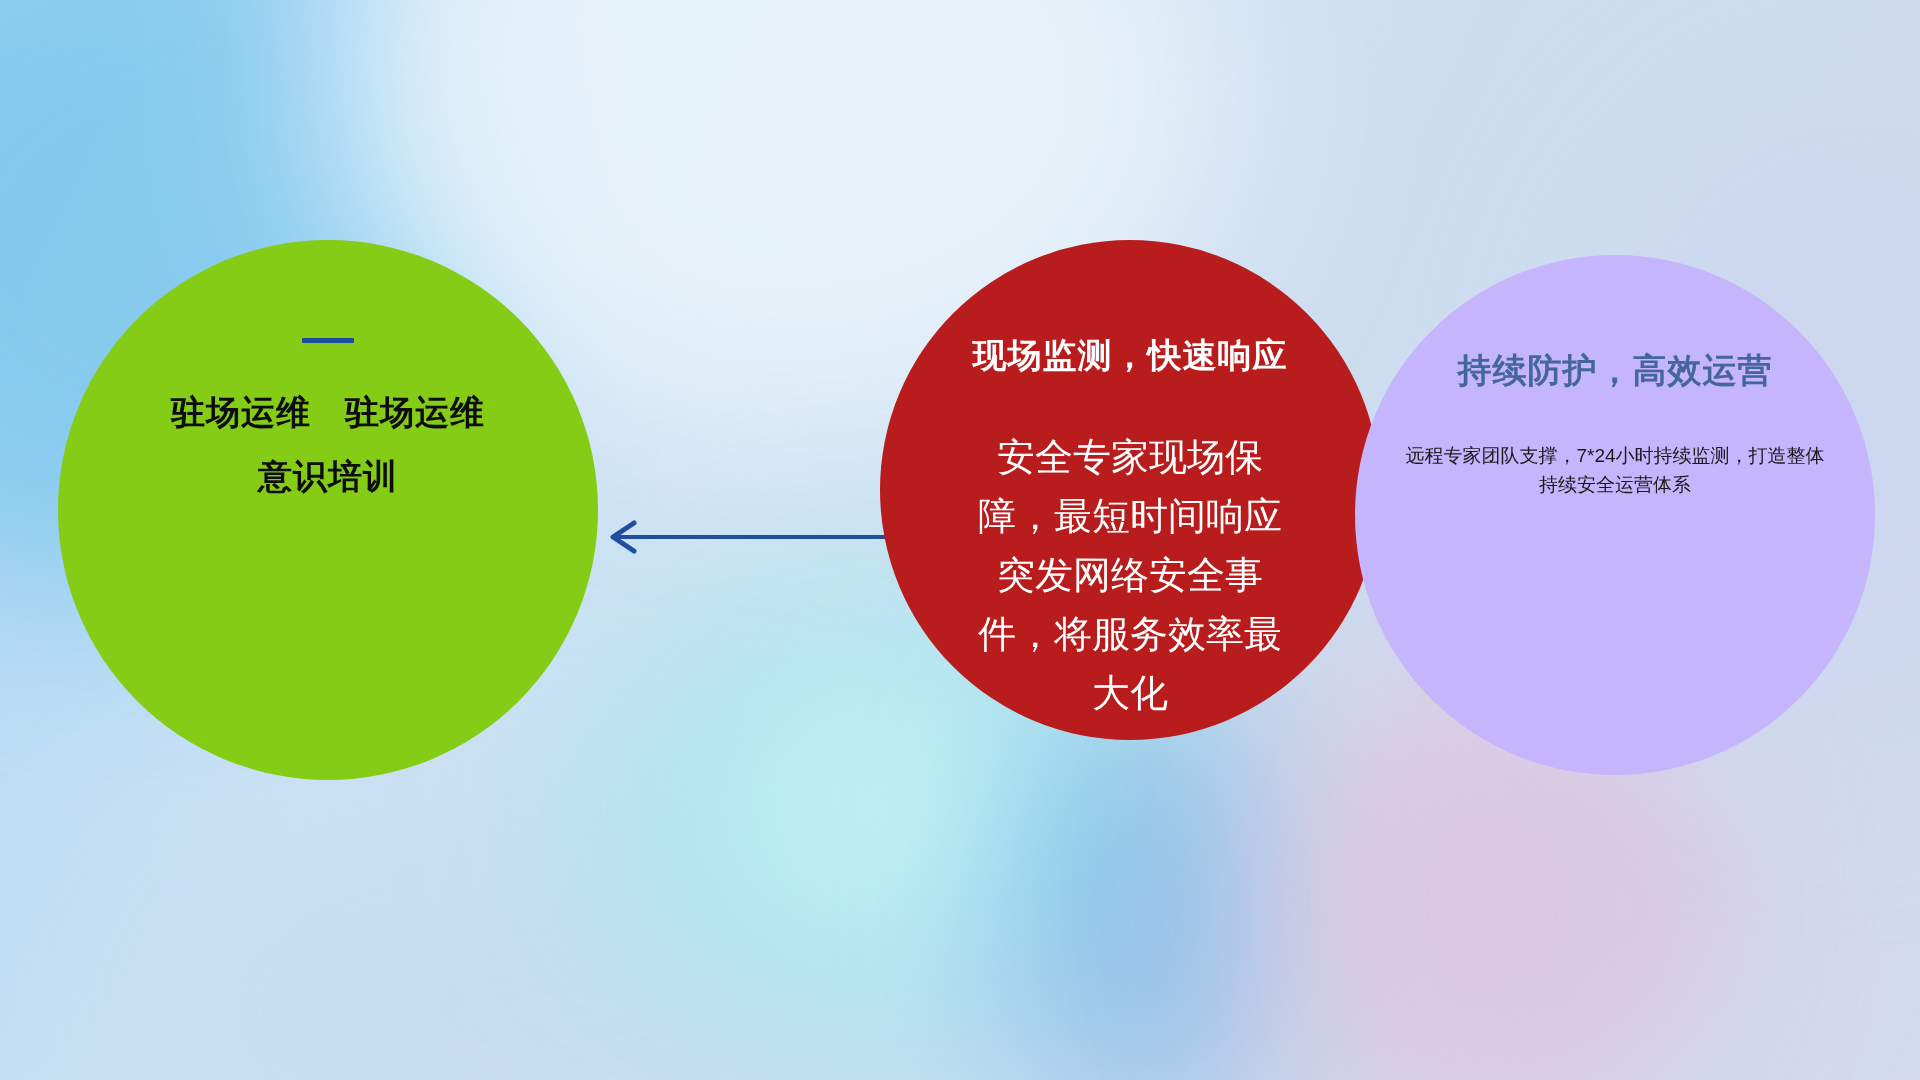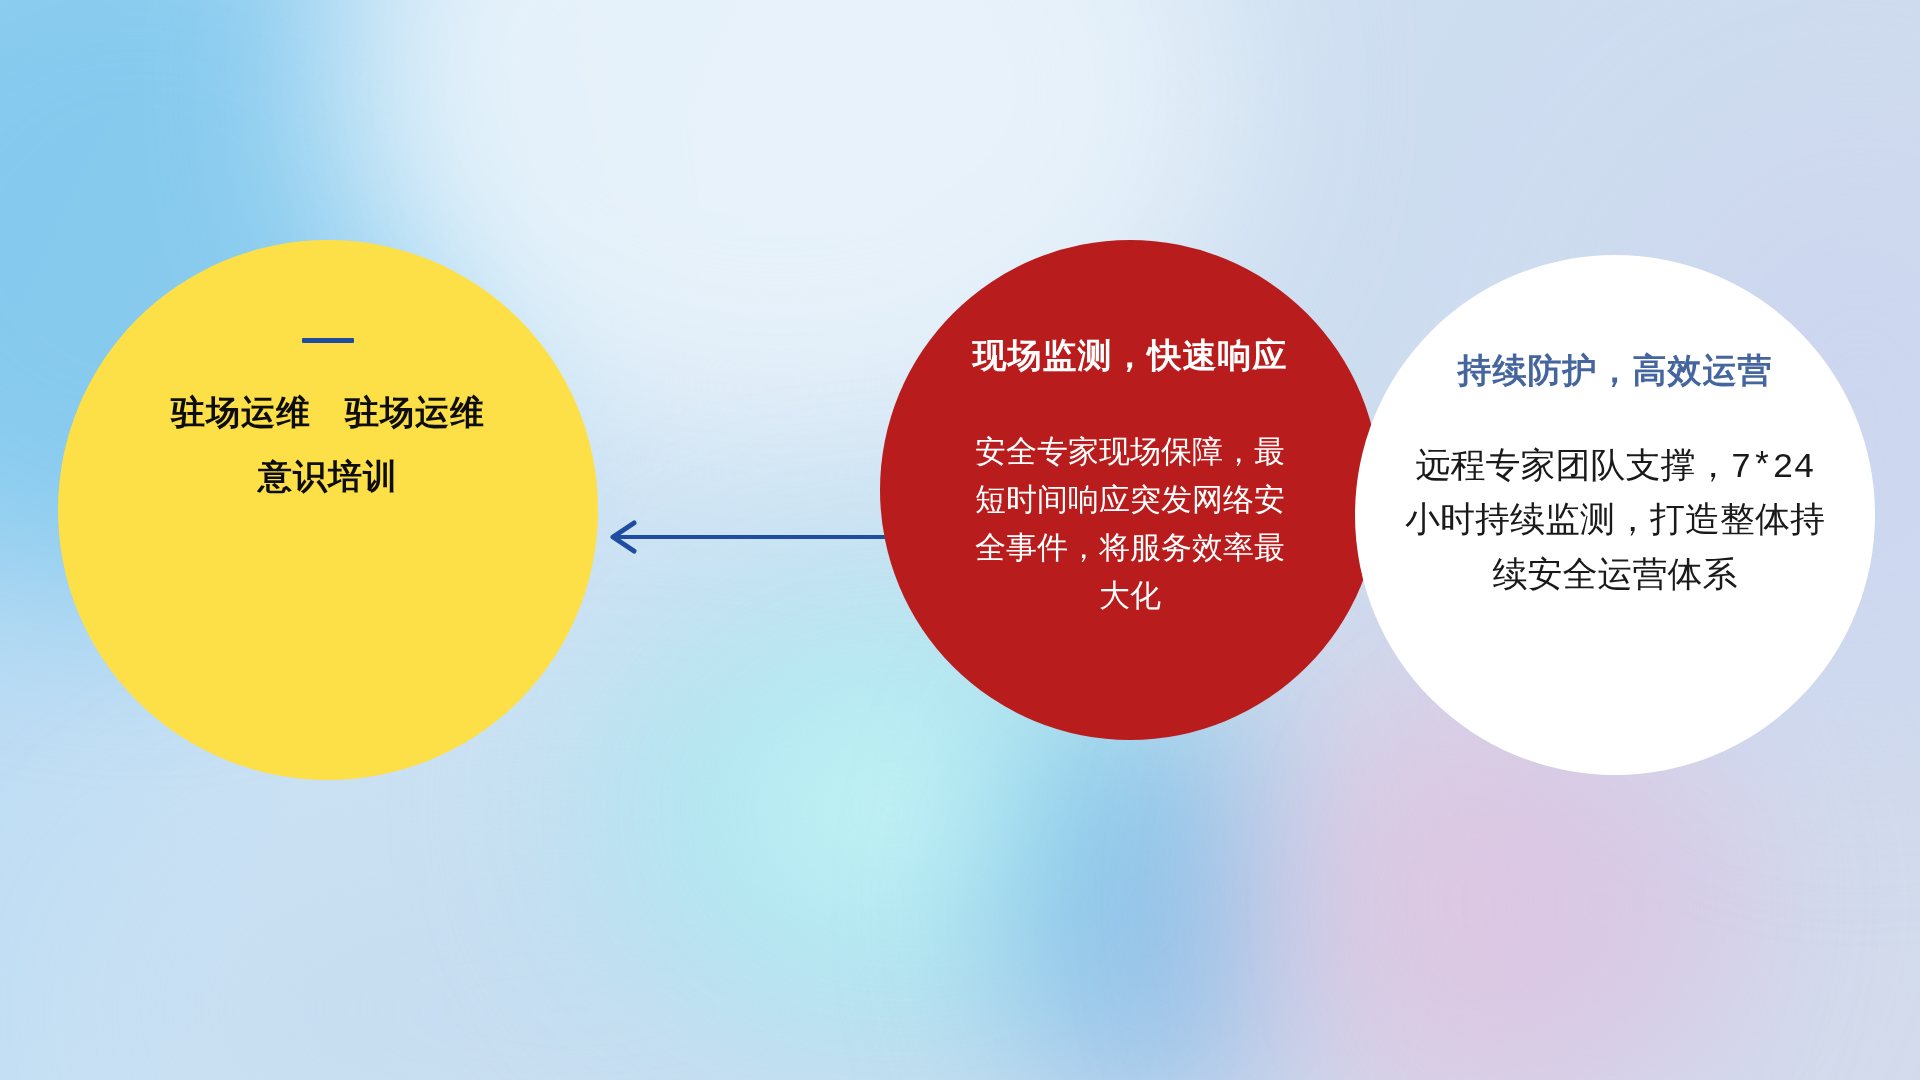--- a/index.html
+++ b/index.html
@@ -106,21 +106,21 @@
     position: absolute;
     border-radius: 50%;
     box-sizing: border-box;
   }
 
   .circle-left {
     left: 58px;
     top: 240px;
     width: 540px;
     height: 540px;
-    background: #fde047;
+    background: #84cc16;
     display: flex;
     flex-direction: column;
     align-items: center;
     justify-content: flex-start;
     padding-top: 98px;
   }
 
   .accent-dash {
     width: 52px;
     height: 5px;
@@ -165,54 +165,53 @@
     font-weight: bold;
     color: #ffffff;
     letter-spacing: 1px;
     white-space: nowrap;
     line-height: 1;
   }
   .mid-body {
     margin-top: 56px;
     width: 330px;
     text-align: center;
-    font-size: 31px;
+    font-size: 38px;
     line-height: 1.55;
     color: #ffffff;
   }
 
   
   .circle-right {
     left: 1355px;
     top: 255px;
     width: 520px;
     height: 520px;
-    background: #ffffff;
+    background: #c4b5fd;
     display: flex;
     flex-direction: column;
     align-items: center;
     padding-top: 98px;
     z-index: 3;
   }
   .right-title {
     font-size: 34px;
     font-weight: bold;
     color: #45659f;
     letter-spacing: 1px;
     white-space: nowrap;
     line-height: 1;
   }
   .right-body {
     margin-top: 54px;
     width: 420px;
     text-align: center;
-    font-size: 35px;
+    font-size: 19px;
     line-height: 1.55;
     color: #1a1a1a;
-    font-family: Liberation Mono, monospace;
   }
 
   
   .arrow-wrap {
     position: absolute;
     left: 600px;
     top: 516px;
     width: 290px;
     height: 42px;
     z-index: 1;

